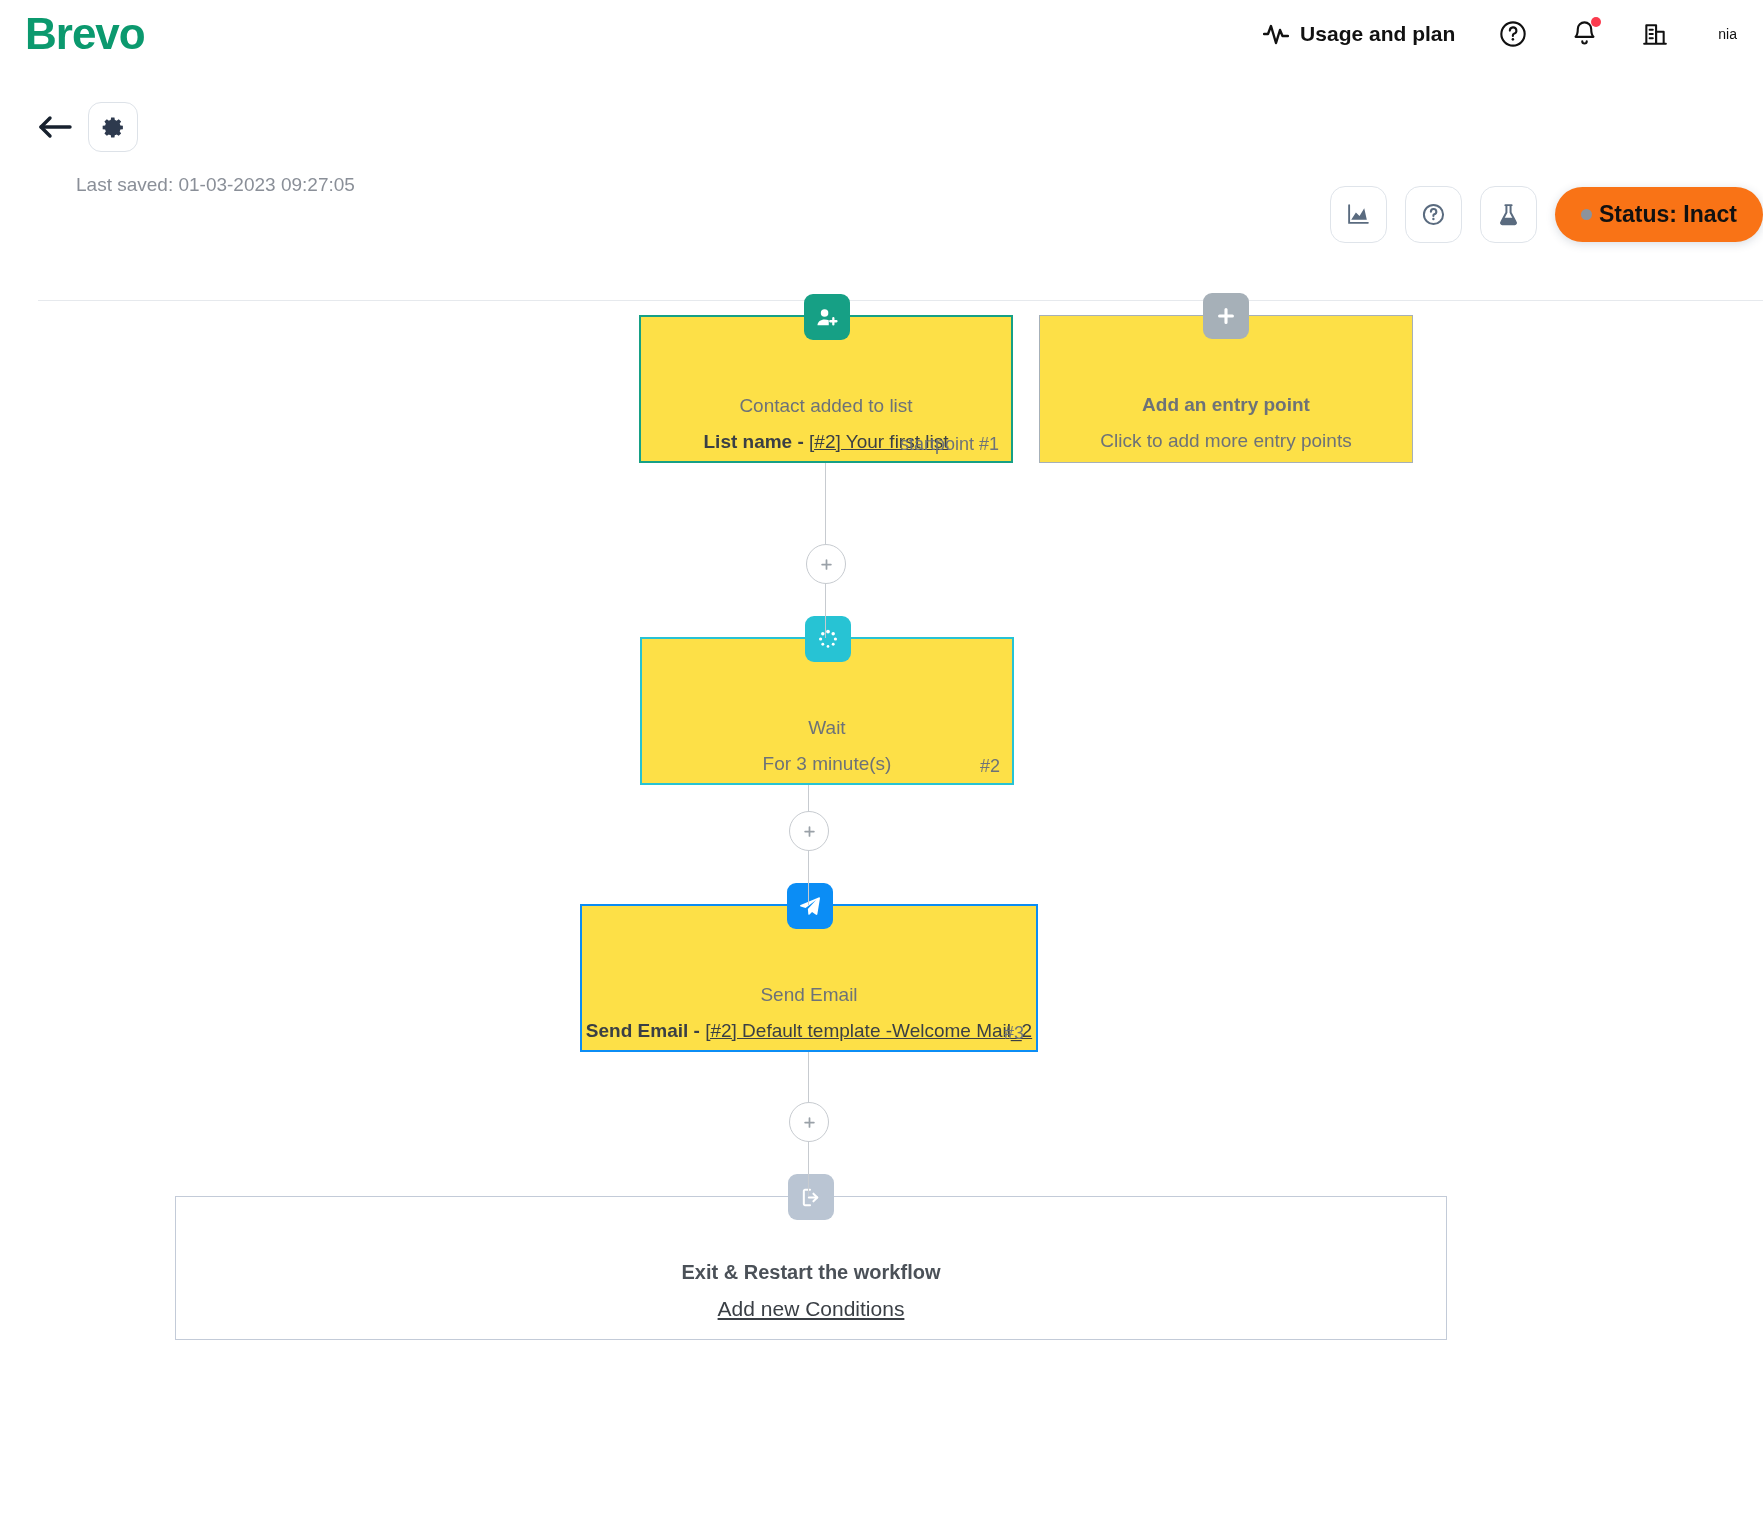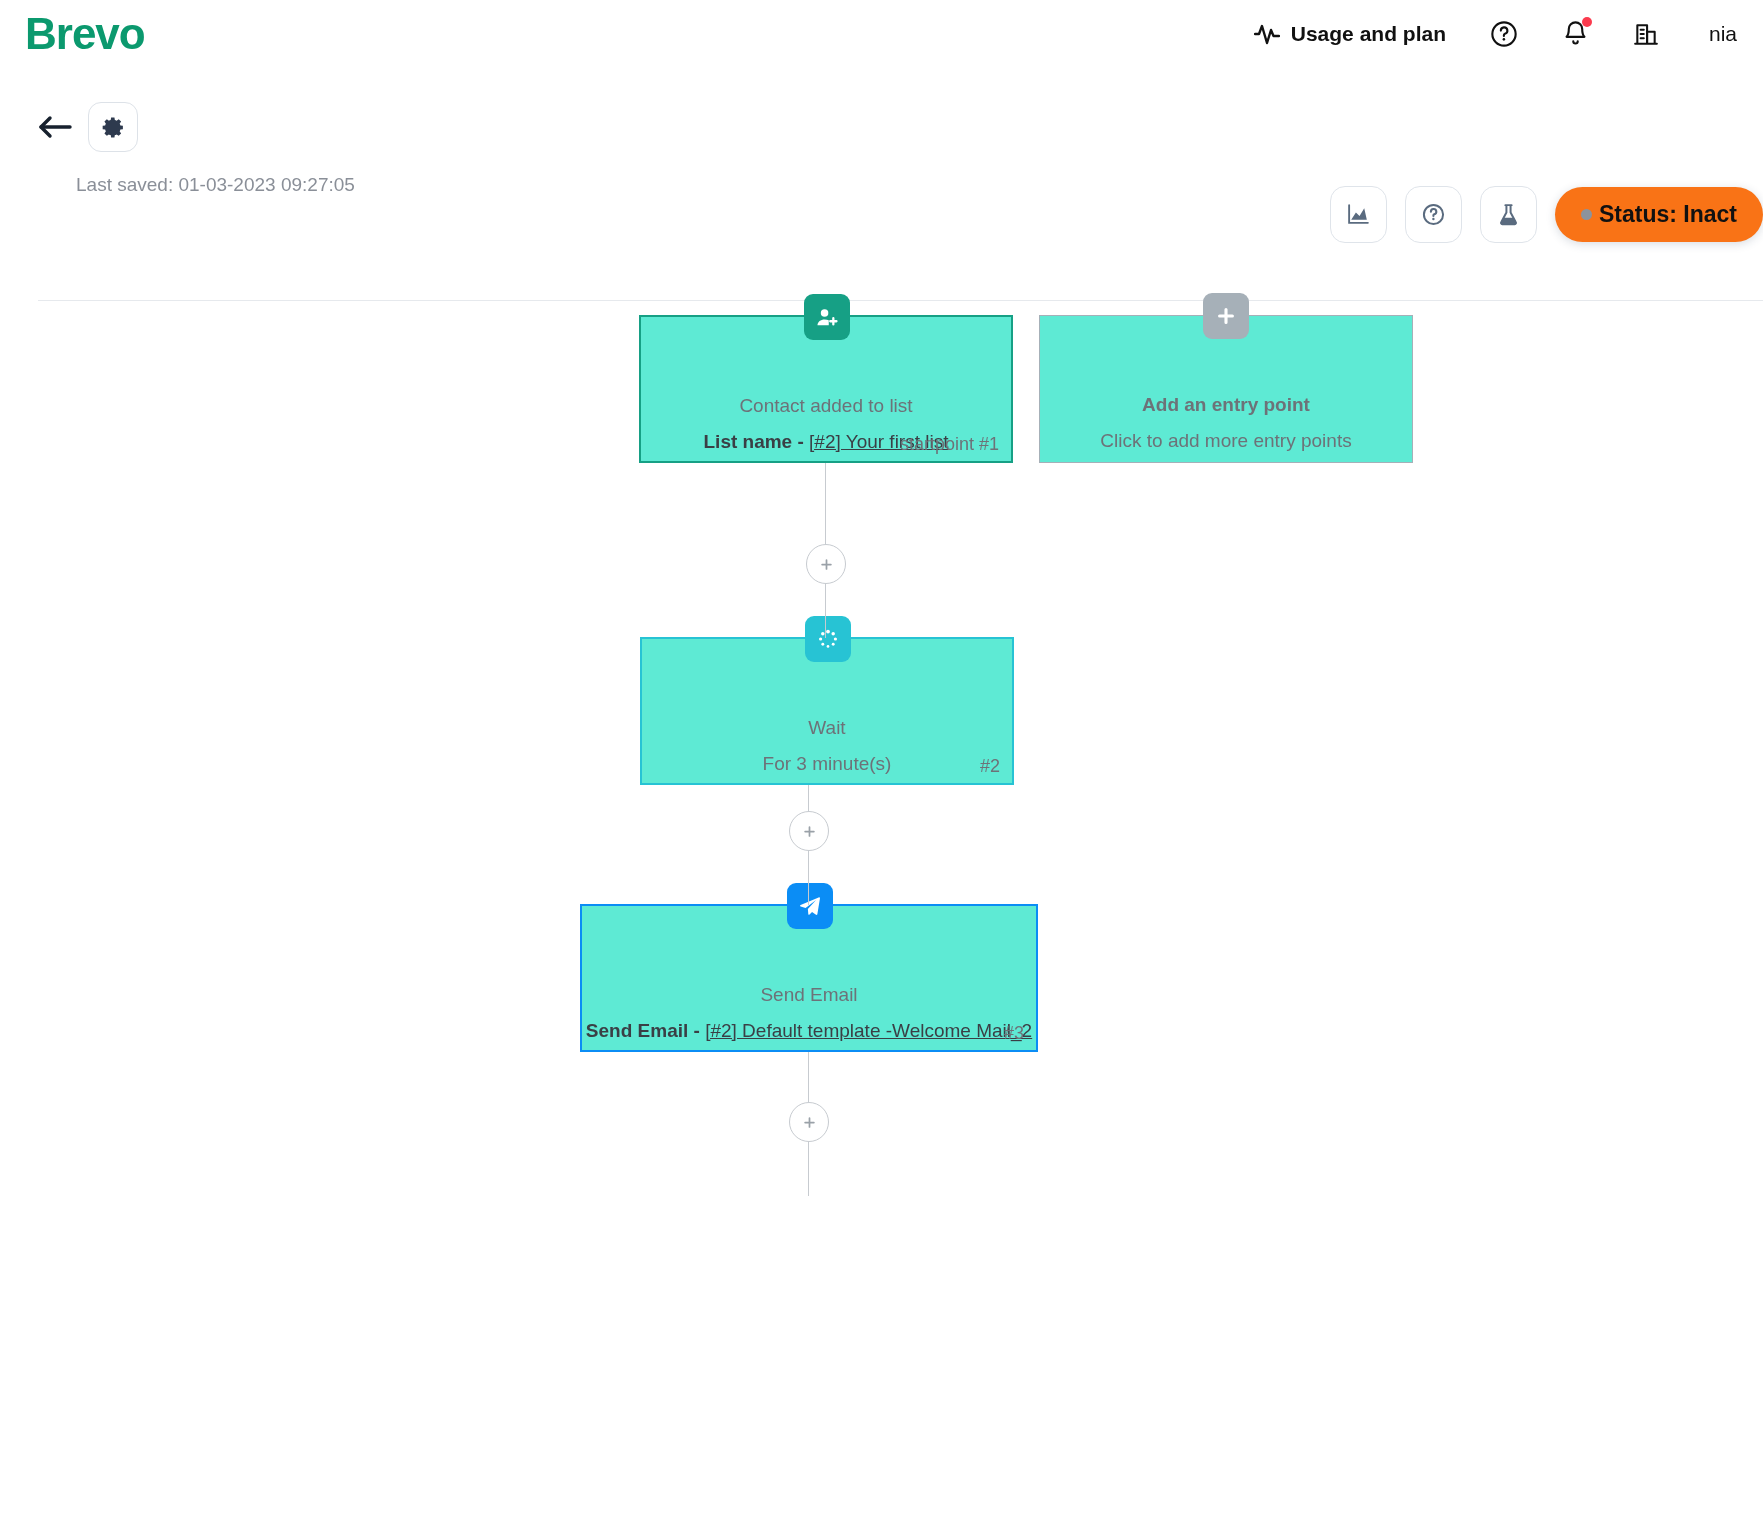--- a/index.html
+++ b/index.html
@@ -7,41 +7,41 @@
 
   
   .topbar{height:68px;width:100%;background:#fff;display:flex;align-items:center;position:relative;box-sizing:border-box;border-bottom:1px solid #fff;}
   .brand{font-family:"Liberation Sans",sans-serif;font-size:44px;font-weight:bold;letter-spacing:-1px;color:#0B996E;margin-left:25px;line-height:1;}
   .topright{margin-left:auto;display:flex;align-items:center;gap:0px;padding-right:26px;}
   .usage{display:flex;align-items:center;gap:11px;margin-right:44px;}
   .usage-label{font-size:21px;color:#111;font-weight:600;text-align:right;}
   .ticon{display:flex;align-items:center;justify-content:center;margin-right:44px;position:relative;}
   .ticon:last-child{margin-right:0;}
   .bell-dot{position:absolute;top:-2px;right:-3px;width:10px;height:10px;border-radius:50%;background:#FB3B4E;}
-  .username{font-size:21px;color:#111;margin-left:6px;}
+  .username{font-size:14px;color:#111;margin-left:6px;}
 
   
   .pagehead{position:relative;height:160px;box-sizing:border-box;}
   .ph-left{position:absolute;left:38px;top:34px;}
   .ph-titlerow{display:flex;align-items:center;gap:16px;}
   .backarrow{cursor:pointer;display:flex;align-items:center;}
   .ph-title{font-family:"Liberation Serif",serif;font-size:33px;font-weight:bold;color:#2E3A4E;letter-spacing:-0.2px;white-space:nowrap;}
   .gearbtn{width:48px;height:48px;border:1px solid #DDE2E8;border-radius:13px;background:#fff;display:flex;align-items:center;justify-content:center;cursor:pointer;}
   .lastsaved{font-size:19px;color:#8A8F98;margin-top:22px;margin-left:38px;}
   .ph-right{position:absolute;right:0px;top:118px;display:flex;align-items:center;gap:18px;}
   .sqbtn{width:55px;height:55px;border:1px solid #DFE4EA;border-radius:15px;background:#fff;display:flex;align-items:center;justify-content:center;cursor:pointer;}
   .statuspill{height:55px;border-radius:28px;background:#f97316;box-shadow:0 2px 10px rgba(40,60,90,0.18);display:flex;align-items:center;padding:0 26px;gap:7px;white-space:nowrap;cursor:pointer;}
   .statusdot{width:11px;height:11px;border-radius:50%;background:#8C939C;}
   .statustext{font-size:23px;color:#111;font-weight:600;}
   .hr{position:absolute;left:38px;right:0;top:232px;height:1px;background:#E6E9ED;}
 
   
   .canvas{position:absolute;left:0;top:233px;width:1763px;height:1289px;overflow:hidden;}
 
-  .node{position:absolute;box-sizing:border-box;background:#5eead4;}
+  .node{position:absolute;box-sizing:border-box;background:#fde047;}
   .node-badge{position:absolute;width:46px;height:46px;border-radius:9px;display:flex;align-items:center;justify-content:center;top:-23px;}
   .node-title{font-size:19px;color:#6D7278;text-align:center;}
   .node-sub{font-size:19px;color:#3A3F45;text-align:center;font-weight:bold;}
   .node-sub .lnk{font-weight:normal;text-decoration:underline;color:#3A3F45;cursor:pointer;}
   .node-id{position:absolute;right:12px;bottom:6px;font-size:18px;color:#6D7278;}
 
   .plusconn{position:absolute;width:38px;height:38px;border-radius:50%;border:1px solid #C7CBD0;background:#fff;display:flex;align-items:center;justify-content:center;cursor:pointer;z-index:4;}
   .connline{position:absolute;width:1px;background:#C7CBD0;z-index:1;}
 
   .exitbox{position:absolute;box-sizing:border-box;border:1px solid #C3CBD8;background:#fff;}
@@ -226,14 +226,25 @@
   </div>
 
   <div class="connline" style="left:808px;top:819px;height:50px;"></div>
   <div class="plusconn" style="left:789px;top:869px;">
     <svg width="15" height="15" viewBox="0 0 24 24">
         <path d="M12 5v14M5 12h14" stroke="#9AA1A8" stroke-width="2.8" stroke-linecap="round"></path>
       </svg>
   </div>
   <div class="connline" style="left:808px;top:906px;height:57px;"></div>
 
+  <div class="exitbox" style="left:175px;top:963px;width:1272px;height:144px;">
+    <span class="node-badge" style="left:612px;background:#BAC5D3;">
+      <svg width="23" height="23" viewBox="0 0 24 24">
+          <path d="M10.5 4H5.2A1.2 1.2 0 0 0 4 5.2v13.6A1.2 1.2 0 0 0 5.2 20h5.3" fill="none" stroke="#fff" stroke-width="2.1" stroke-linecap="round" stroke-linejoin="round"></path>
+          <path d="M14 8l4 4-4 4" fill="none" stroke="#fff" stroke-width="2.1" stroke-linecap="round" stroke-linejoin="round"></path>
+          <path d="M18 12H9.2" stroke="#fff" stroke-width="2.1" stroke-linecap="round"></path>
+        </svg>
+    </span>
+    <div class="exit-title" style="margin-top:64px;">Exit &amp; Restart the workflow</div>
+    <div class="exit-link">Add new Conditions</div>
+  </div>
 
 </div>
 
 </body></html>

